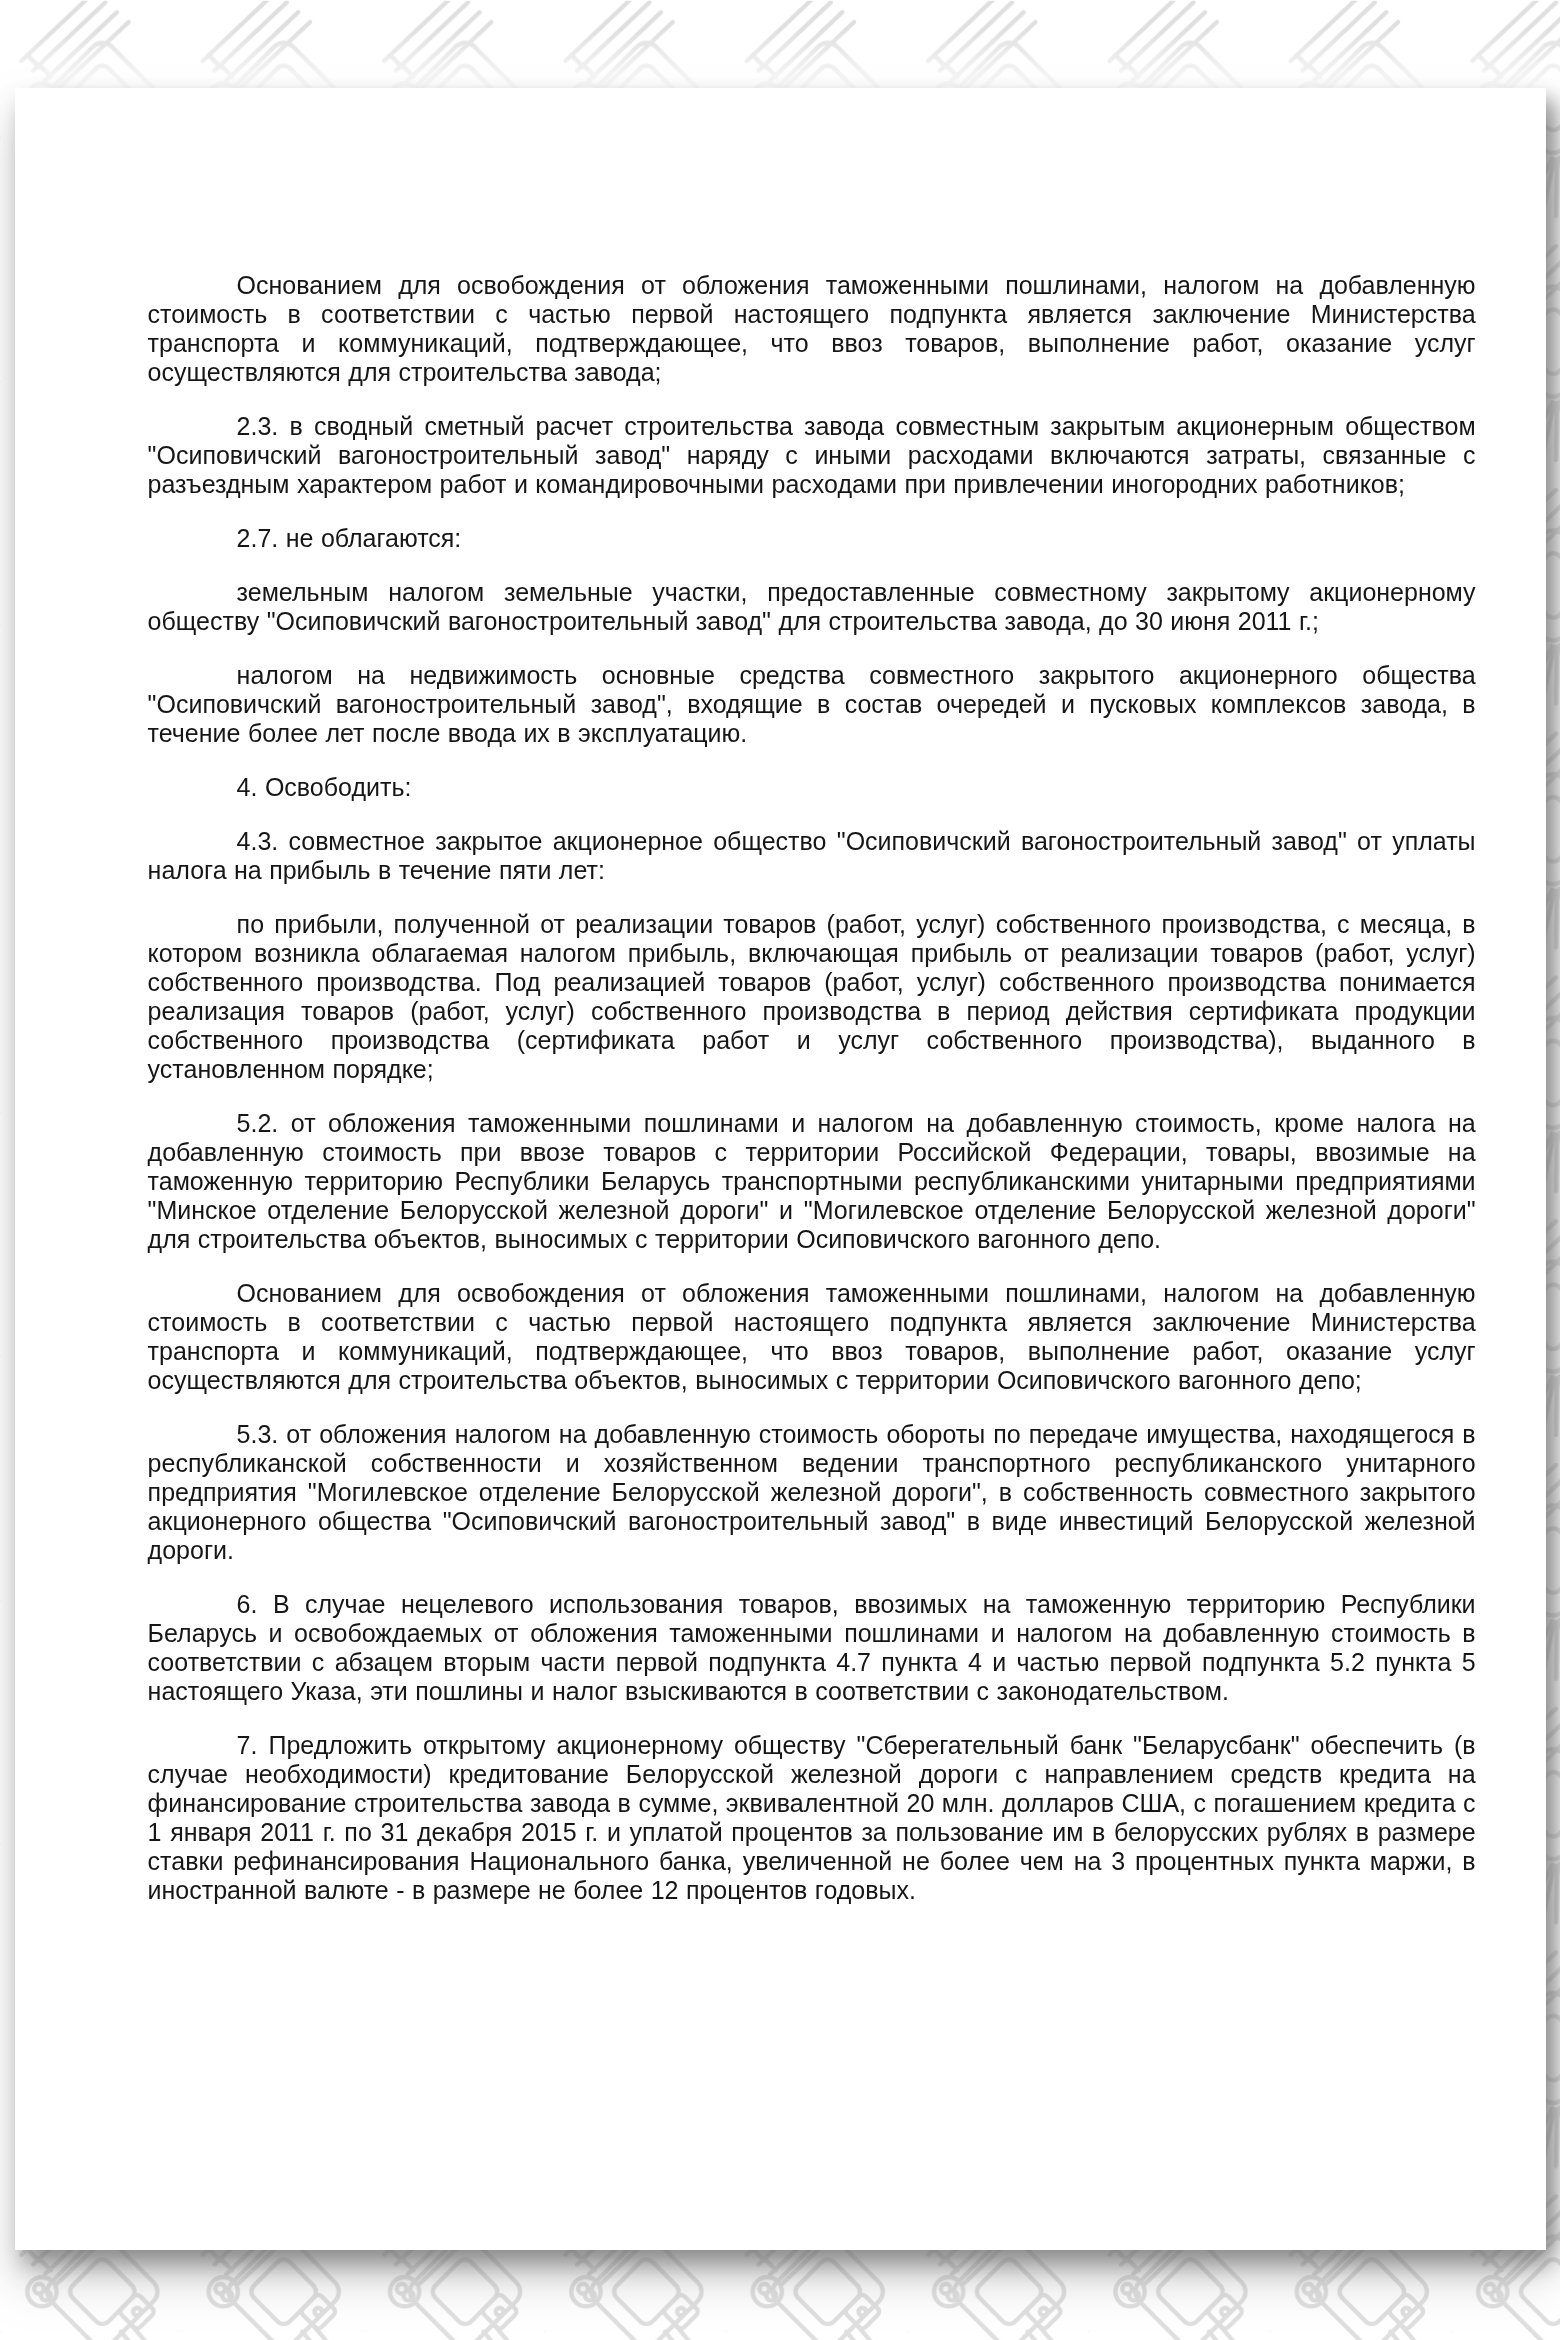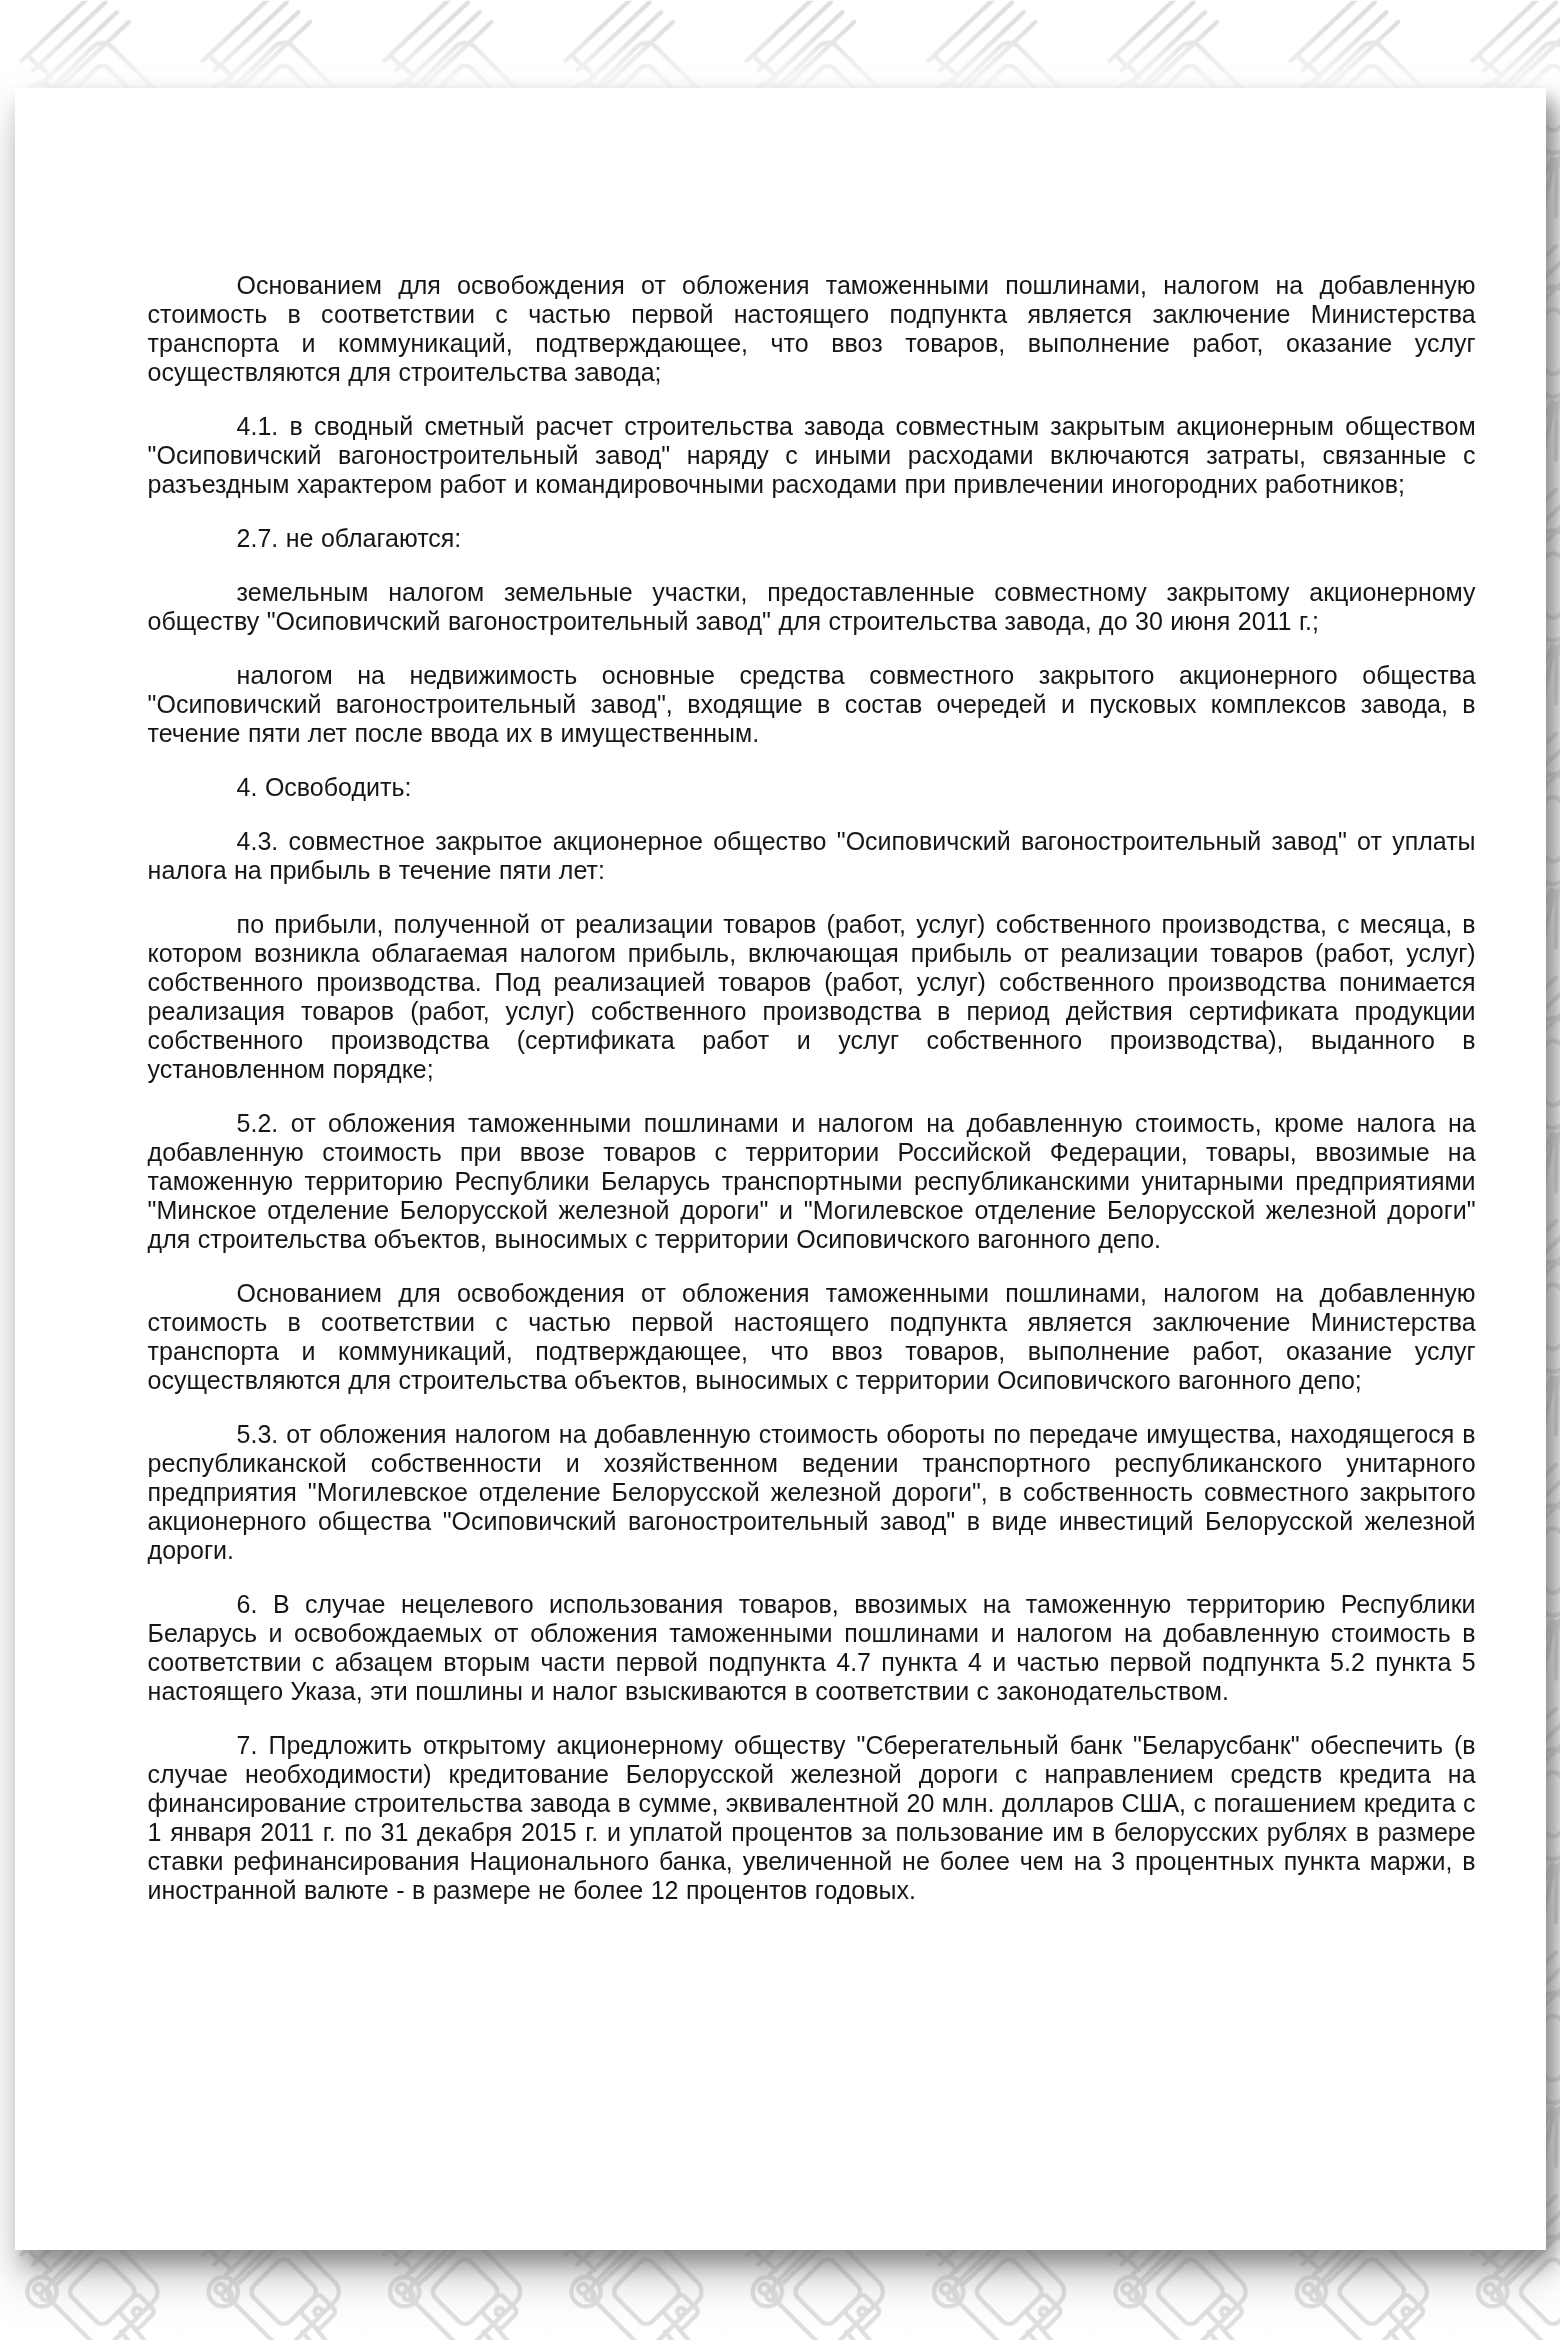--- a/index.html
+++ b/index.html
@@ -96,24 +96,24 @@
       </pattern>
     </defs>
     <rect x="0" y="0" width="1600" height="2400" fill="url(#orn)"></rect>
   </svg>
 
   <div class="top-fade"></div>
 
   <div class="page">
     <div class="content">
       <p>Основанием для освобождения от обложения таможенными пошлинами, налогом на добавленную стоимость в соответствии с частью первой настоящего подпункта является заключение Министерства транспорта и коммуникаций, подтверждающее, что ввоз товаров, выполнение работ, оказание услуг осуществляются для строительства завода;</p>
-      <p>4.1. в сводный сметный расчет строительства завода совместным закрытым акционерным обществом "Осиповичский вагоностроительный завод" наряду с иными расходами включаются затраты, связанные с разъездным характером работ и командировочными расходами при привлечении иногородних работников;</p>
+      <p>2.3. в сводный сметный расчет строительства завода совместным закрытым акционерным обществом "Осиповичский вагоностроительный завод" наряду с иными расходами включаются затраты, связанные с разъездным характером работ и командировочными расходами при привлечении иногородних работников;</p>
       <p>2.7. не облагаются:</p>
       <p>земельным налогом земельные участки, предоставленные совместному закрытому акционерному обществу "Осиповичский вагоностроительный завод" для строительства завода, до 30 июня 2011 г.;</p>
-      <p>налогом на недвижимость основные средства совместного закрытого акционерного общества "Осиповичский вагоностроительный завод", входящие в состав очередей и пусковых комплексов завода, в течение пяти лет после ввода их в имущественным.</p>
+      <p>налогом на недвижимость основные средства совместного закрытого акционерного общества "Осиповичский вагоностроительный завод", входящие в состав очередей и пусковых комплексов завода, в течение более лет после ввода их в эксплуатацию.</p>
       <p>4. Освободить:</p>
       <p>4.3. совместное закрытое акционерное общество "Осиповичский вагоностроительный завод" от уплаты налога на прибыль в течение пяти лет:</p>
       <p>по прибыли, полученной от реализации товаров (работ, услуг) собственного производства, с месяца, в котором возникла облагаемая налогом прибыль, включающая прибыль от реализации товаров (работ, услуг) собственного производства. Под реализацией товаров (работ, услуг) собственного производства понимается реализация товаров (работ, услуг) собственного производства в период действия сертификата продукции собственного производства (сертификата работ и услуг собственного производства), выданного в установленном порядке;</p>
       <p>5.2. от обложения таможенными пошлинами и налогом на добавленную стоимость, кроме налога на добавленную стоимость при ввозе товаров с территории Российской Федерации, товары, ввозимые на таможенную территорию Республики Беларусь транспортными республиканскими унитарными предприятиями "Минское отделение Белорусской железной дороги" и "Могилевское отделение Белорусской железной дороги" для строительства объектов, выносимых с территории Осиповичского вагонного депо.</p>
       <p>Основанием для освобождения от обложения таможенными пошлинами, налогом на добавленную стоимость в соответствии с частью первой настоящего подпункта является заключение Министерства транспорта и коммуникаций, подтверждающее, что ввоз товаров, выполнение работ, оказание услуг осуществляются для строительства объектов, выносимых с территории Осиповичского вагонного депо;</p>
       <p>5.3. от обложения налогом на добавленную стоимость обороты по передаче имущества, находящегося в республиканской собственности и хозяйственном ведении транспортного республиканского унитарного предприятия "Могилевское отделение Белорусской железной дороги", в собственность совместного закрытого акционерного общества "Осиповичский вагоностроительный завод" в виде инвестиций Белорусской железной дороги.</p>
       <p>6. В случае нецелевого использования товаров, ввозимых на таможенную территорию Республики Беларусь и освобождаемых от обложения таможенными пошлинами и налогом на добавленную стоимость в соответствии с абзацем вторым части первой подпункта 4.7 пункта 4 и частью первой подпункта 5.2 пункта 5 настоящего Указа, эти пошлины и налог взыскиваются в соответствии с законодательством.</p>
       <p>7. Предложить открытому акционерному обществу "Сберегательный банк "Беларусбанк" обеспечить (в случае необходимости) кредитование Белорусской железной дороги с направлением средств кредита на финансирование строительства завода в сумме, эквивалентной 20 млн. долларов США, с погашением кредита с 1 января 2011 г. по 31 декабря 2015 г. и уплатой процентов за пользование им в белорусских рублях в размере ставки рефинансирования Национального банка, увеличенной не более чем на 3 процентных пункта маржи, в иностранной валюте - в размере не более 12 процентов годовых.</p>
     </div>
   </div>

